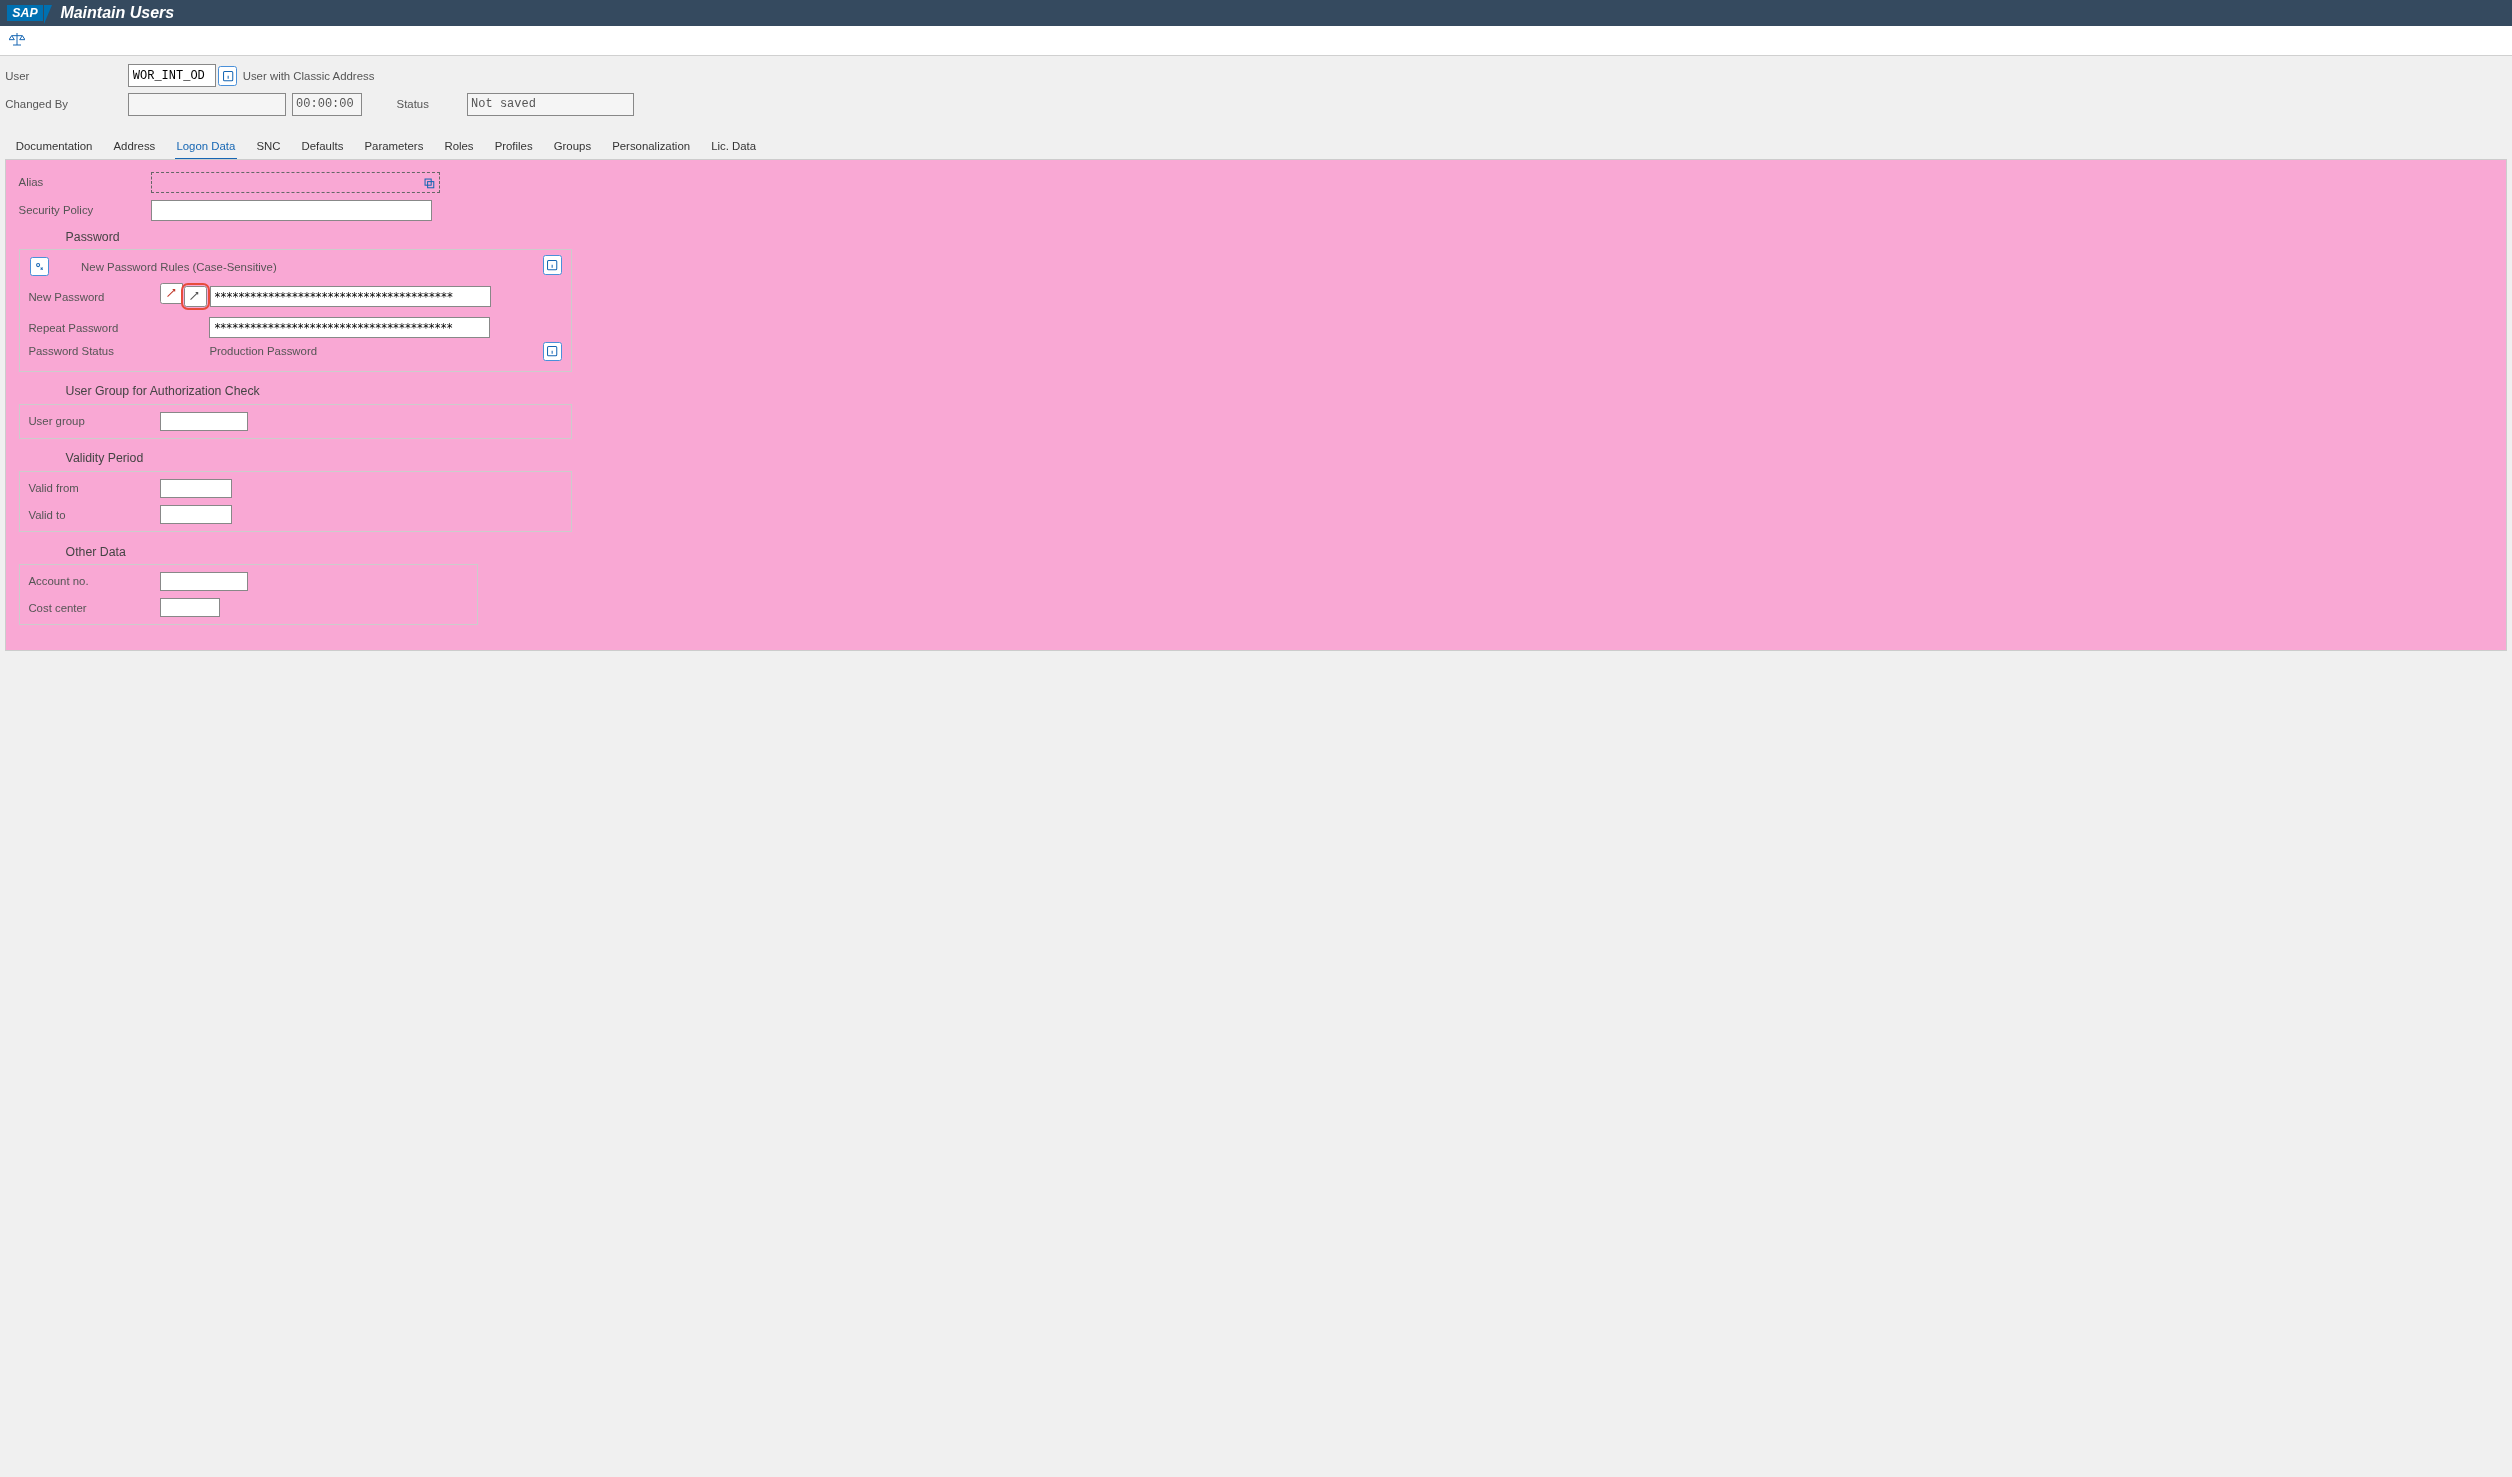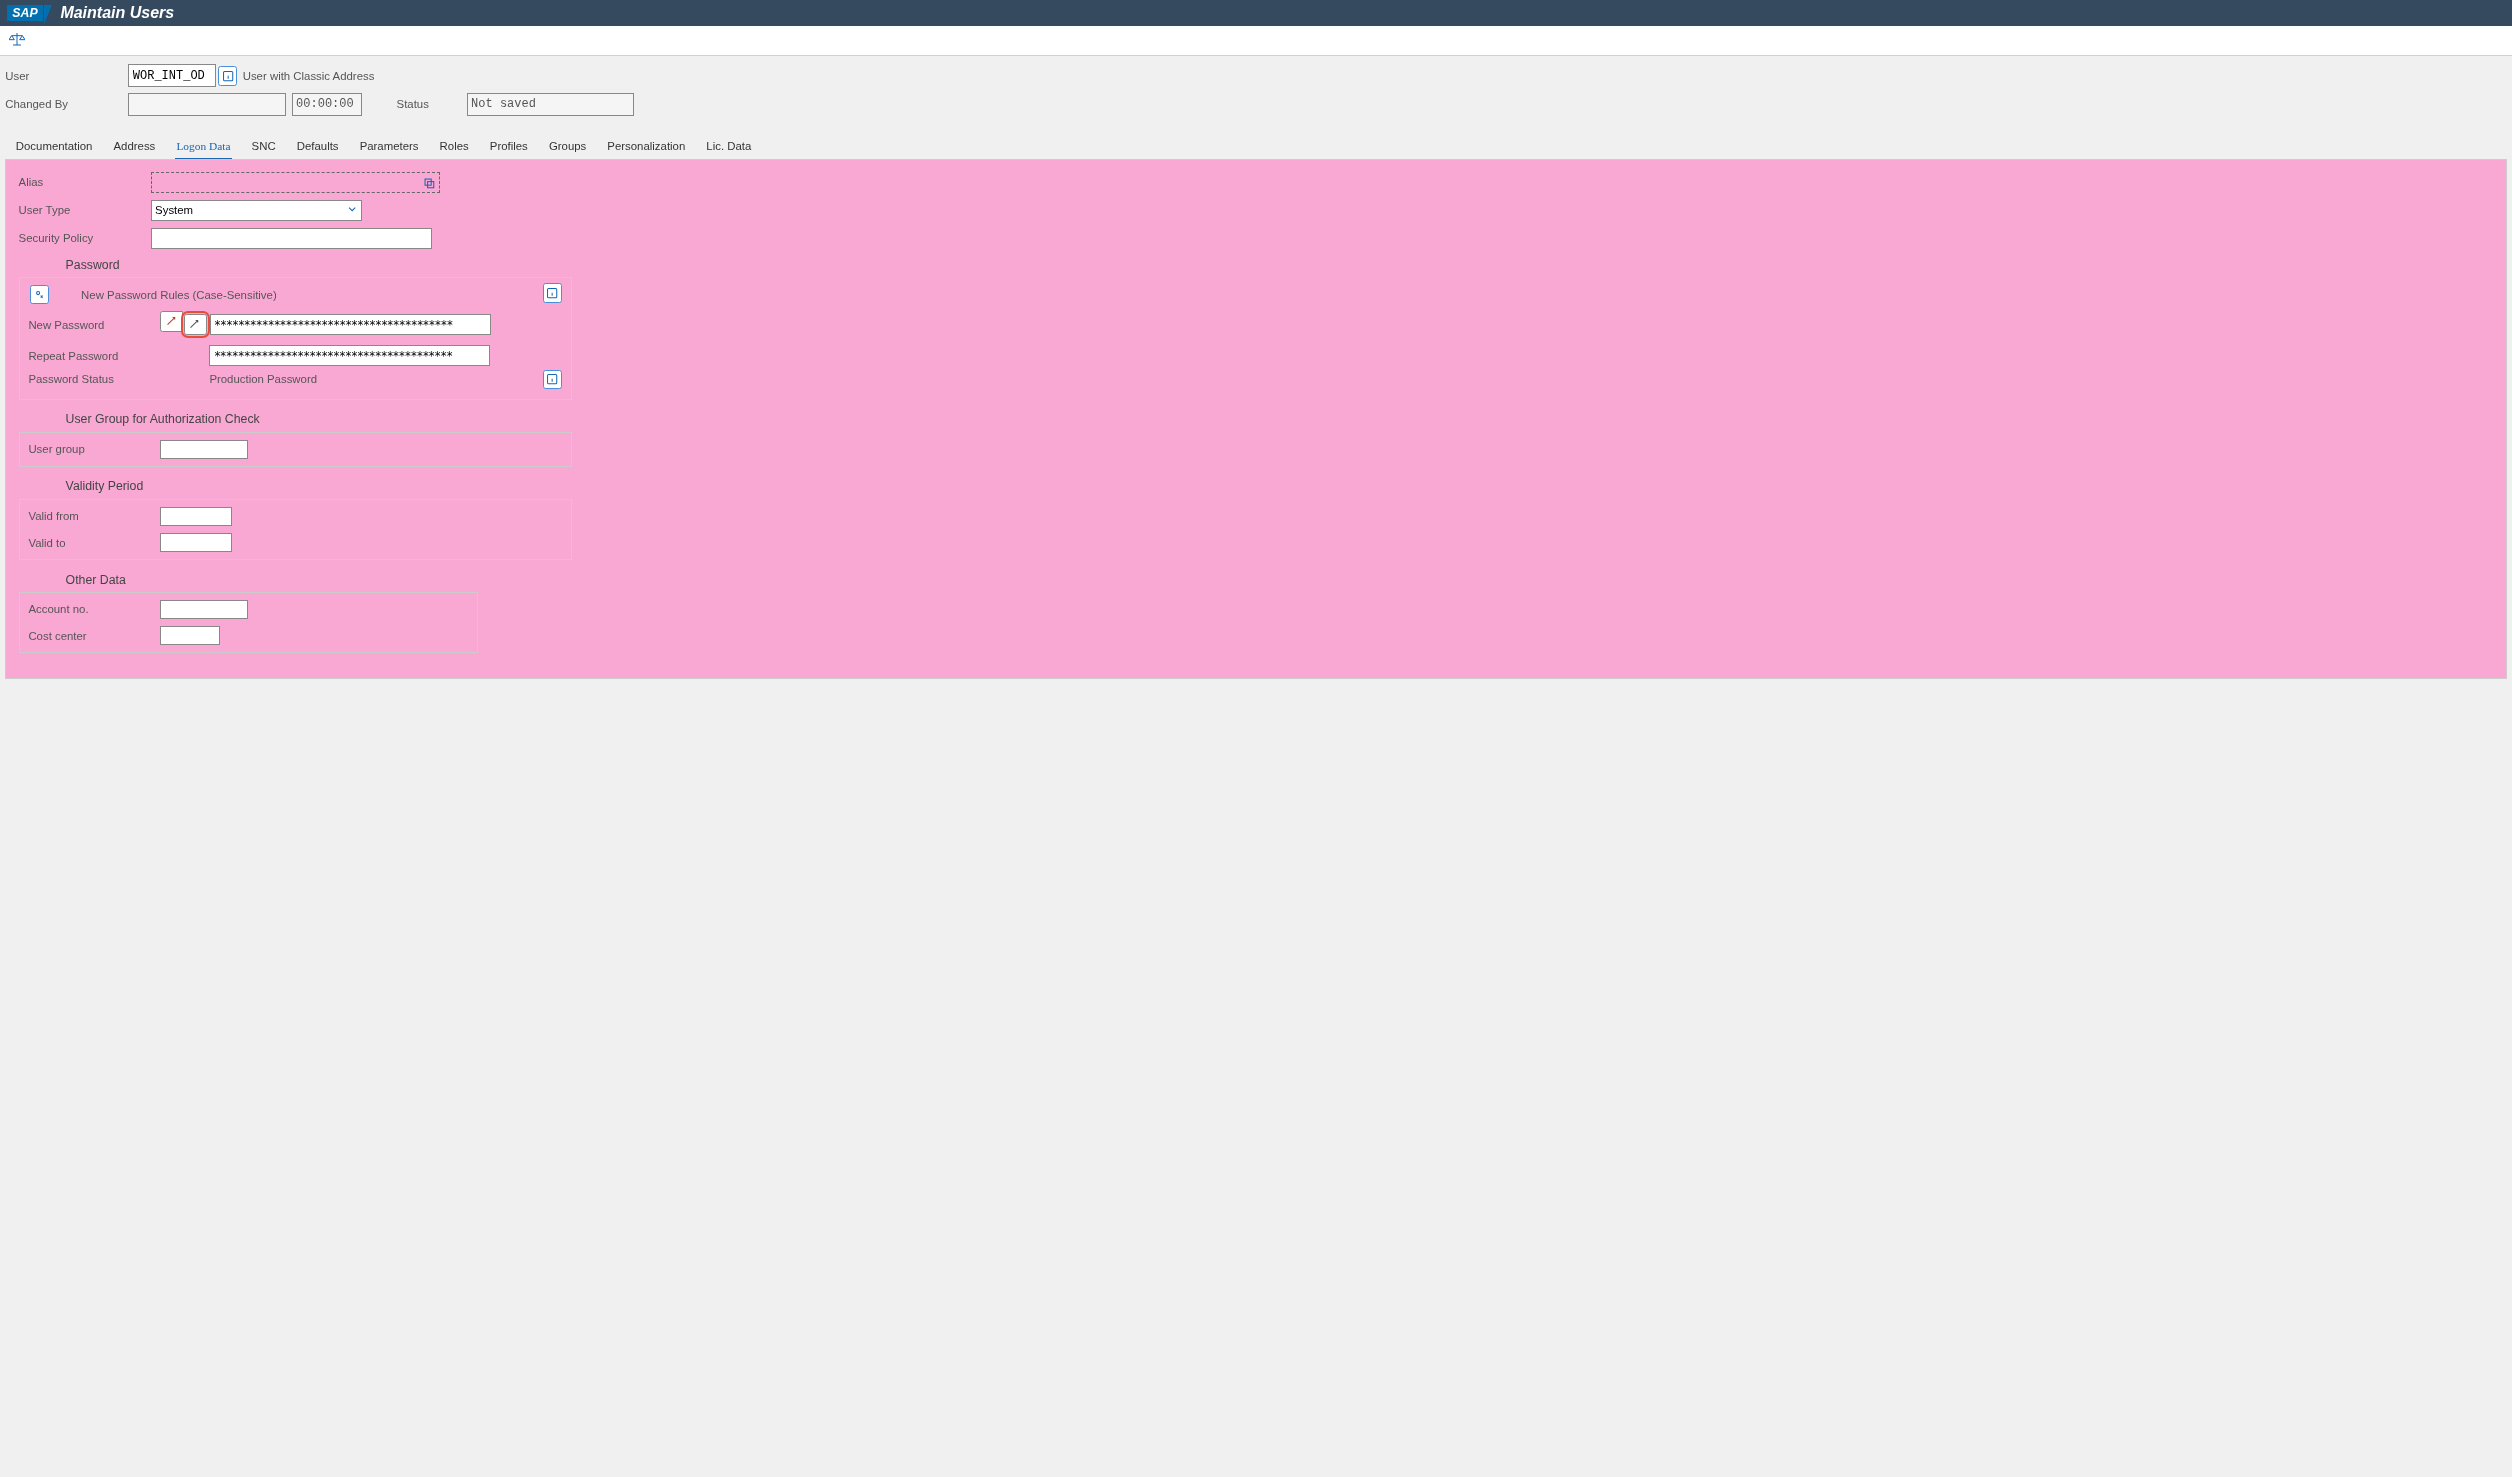--- a/index.html
+++ b/index.html
@@ -13,21 +13,21 @@
 .header-area { padding: 8.8px 5.3px 5.3px 5.3px; }
 .field-row { display: flex; align-items: center; margin-bottom: 5.3px; }
 .field-label { width: 123px; color: #555; }
 .text-input { height: 23px; border: 0.9px solid #888; background: #fff; padding: 0 3.5px; font-family: 'Courier New', monospace; font-size: 12px; }
 .text-input.readonly { background: #f5f5f5; color: #555; }
 .icon-btn { width: 19.3px; height: 19.3px; border: 0.9px solid #4a90d9; border-radius: 2.6px; background: #fff; display: inline-flex; align-items: center; justify-content: center; color: #1666b3; cursor: pointer; margin: 0 1.8px; }
 .icon-btn svg { width: 12.3px; height: 12.3px; }
 .static-text { margin-left: 3.5px; color: #555; }
 .tabs { display: flex; gap: 17.5px; padding: 8.8px 14px 0 14px; background: #f0f0f0; }
 .tab { padding: 5.3px 1.8px; color: #333; cursor: pointer; border-bottom: 1.8px solid transparent; }
-.tab.active { color: #1666b3; border-bottom: 1.8px solid #1666b3; font-family: Liberation Serif, serif; }
+.tab.active { color: #1666b3; border-bottom: 1.8px solid #1666b3; }
 .tab-content { background: #f9a8d4; margin: 0 5.3px 5.3px 5.3px; border: 0.9px solid #ccc; padding: 12.3px; }
 .form-row { display: flex; align-items: center; margin-bottom: 7px; }
 .form-label { width: 132px; color: #555; }
 .alias-input { width: 289px; height: 21px; border: 0.9px dashed #666; position: relative; }
 .alias-btn { position: absolute; right: 1.8px; top: 1.8px; width: 16px; height: 16px; display: flex; align-items: center; justify-content: center; color: #1666b3; cursor: pointer; }
 .select-wrap { position: relative; width: 211px; }
 .select-input { width: 100%; height: 21px; border: 0.9px solid #888; padding: 0 3.5px; font-family: inherit; font-size: 11.4px; appearance: none; background: #fff; }
 .select-arrow { position: absolute; right: 3.5px; top: 3.5px; pointer-events: none; color: #1666b3; }
 .sec-input { width: 281px; height: 21px; border: 0.9px solid #888; background: #fff; }
 .group-title { font-size: 12.3px; color: #444; margin: 8.8px 0 5.3px 0; padding-left: 47px; }
@@ -107,31 +107,20 @@
     <div class="alias-input">
       <span class="alias-btn">
         <svg width="12.3" height="12.3" viewBox="0 0 24 24" fill="none" stroke="currentColor" stroke-width="2">
             <rect x="4" y="4" width="12" height="12"></rect>
             <rect x="9" y="9" width="12" height="12"></rect>
           </svg>
       </span>
     </div>
   </div>
 
-  <div class="form-row">
-    <div class="form-label">User Type</div>
-    <div class="select-wrap">
-      <input class="select-input" readonly="" value="System" style="">
-      <span class="select-arrow">
-        <svg width="12.3" height="12.3" viewBox="0 0 24 24" fill="none" stroke="currentColor" stroke-width="2">
-            <path d="M6 9l6 6 6-6"></path>
-          </svg>
-      </span>
-    </div>
-  </div>
 
   <div class="form-row">
     <div class="form-label">Security Policy</div>
     <input class="sec-input" value="" style="">
   </div>
 
   <div class="group-title">Password</div>
   <div class="group-box" style="width:553px">
     <div class="group-box-header">
       <span class="icon-btn">

